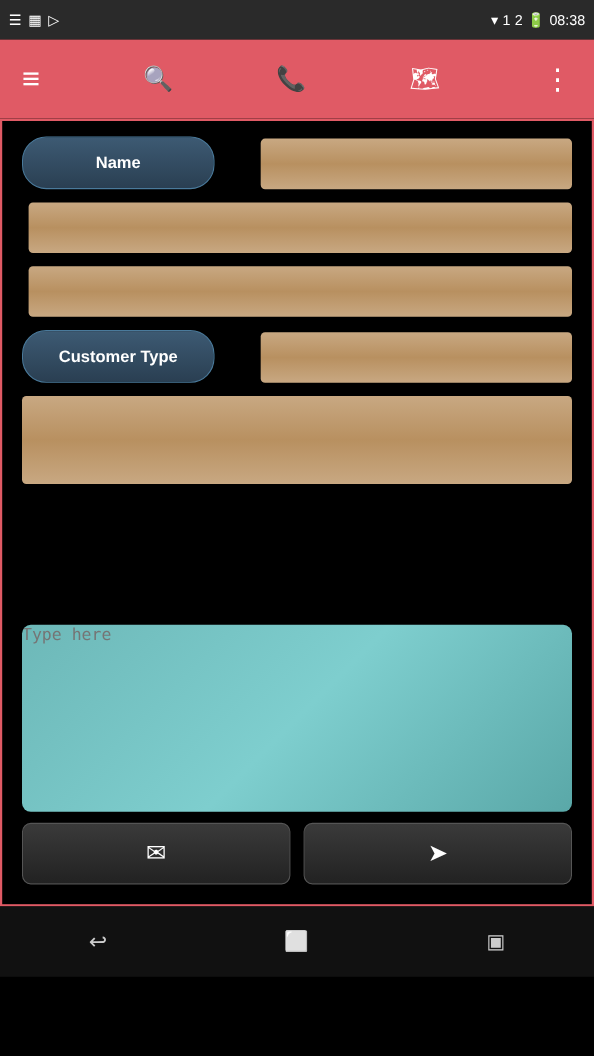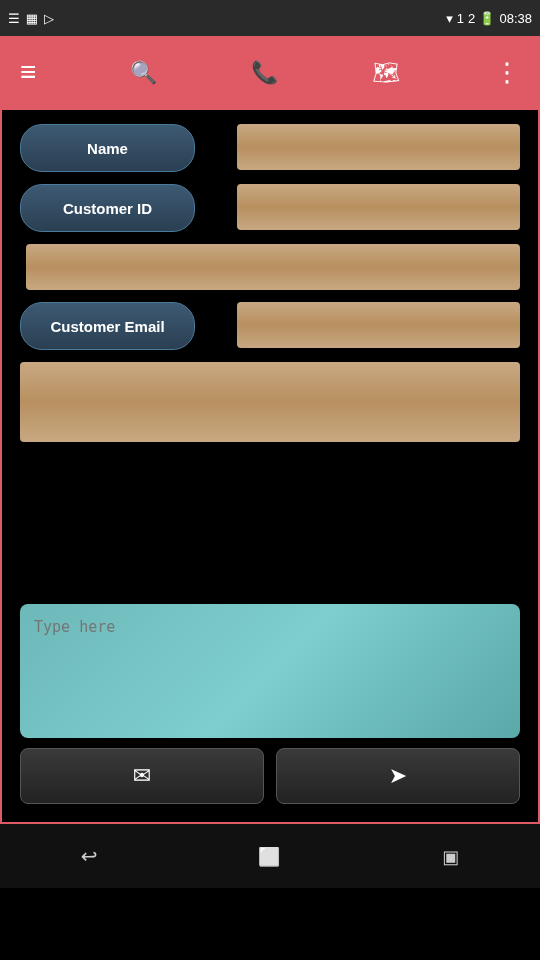--- a/index.html
+++ b/index.html
@@ -59,21 +59,21 @@
       border: 2px solid #e05a65;
       padding: 14px 18px;
       display: flex;
       flex-direction: column;
       gap: 0;
     }
 
     
     .form-row {
       display: flex;
-      align-items: flex-start;
+      align-items: flex-end;
       margin-bottom: 12px;
       gap: 36px;
     }
     .field-label {
       width: 175px;
       height: 48px;
       background: linear-gradient(to bottom, #3d5a73, #2a3f52);
       border-radius: 22px;
       color: #fff;
       font-size: 15px;
@@ -103,27 +103,26 @@
       height: 80px;
       background: linear-gradient(to bottom, #c8a882, #b89060, #c8a882);
       border-radius: 4px;
       margin-bottom: 8px;
       border: none;
     }
 
     
     .type-area {
       width: 100%;
-      height: 134px;
+      height: 170px;
       background: linear-gradient(135deg, #6db8b8, #7ecece, #5aa8a8);
       border-radius: 8px;
       margin-top: auto;
       margin-bottom: 10px;
       border: none;
-      padding: 14px;
       font-size: 15px;
       color: rgba(255,255,255,0.6);
       resize: none;
       outline: none;
     }
 
     
     .bottom-buttons {
       display: flex;
       gap: 12px;
@@ -206,33 +205,30 @@
   <div class="form-area-wrapper">
 
     <div class="form-row">
       <div class="field-label">
         <span>Name</span>
       </div>
       <input class="field-input" type="text" style="">
     </div>
 
     <div class="form-row">
+      <input class="field-input" type="text" style="">
+    </div>
+
+    <div class="form-row">
+      <input class="field-input" type="text" style="">
+    </div>
+
+    <div class="form-row">
       <div class="field-label">
-        <span>Customer ID</span>
-      </div>
-      <input class="field-input" type="text" style="">
-    </div>
-
-    <div class="form-row">
-      <input class="field-input" type="text" style="">
-    </div>
-
-    <div class="form-row">
-      <div class="field-label">
-        <span>Customer Email</span>
+        <span>Customer Type</span>
       </div>
       <input class="field-input" type="text" style="">
     </div>
 
     <div class="notes-area"></div>
 
     <div style="flex:1;"></div>
 
     <textarea class="type-area" placeholder="Type here" style=""></textarea>
 

